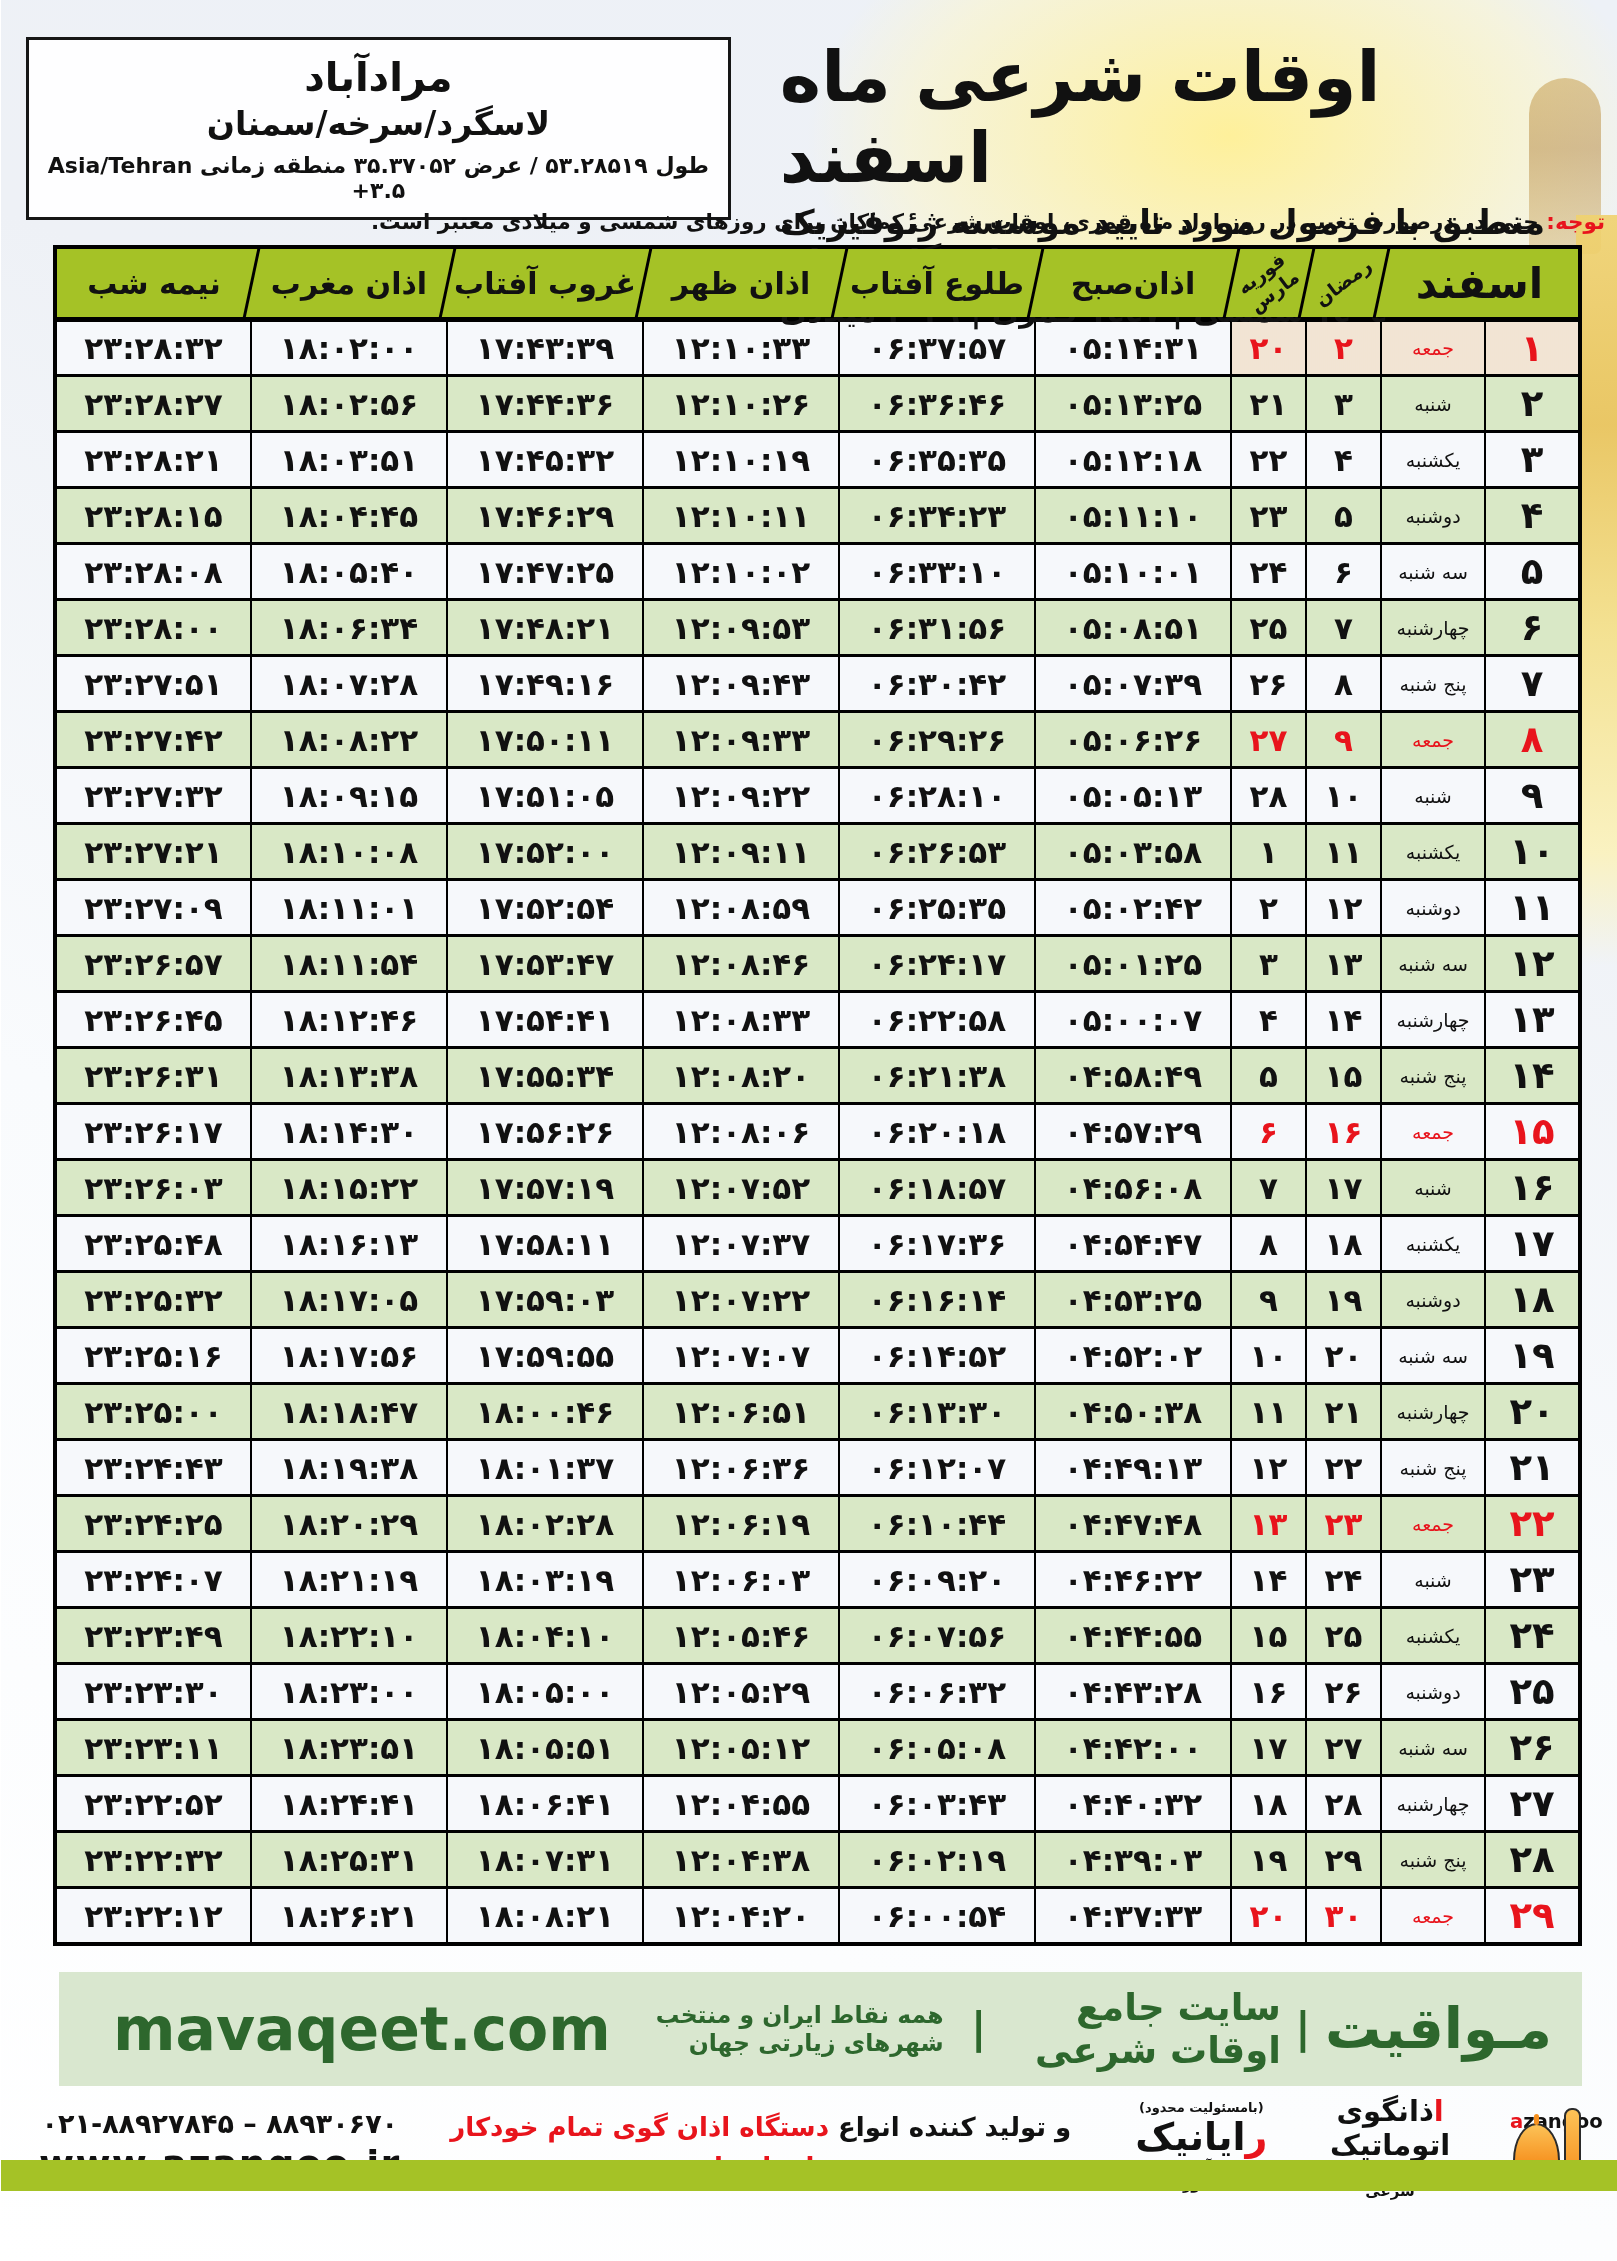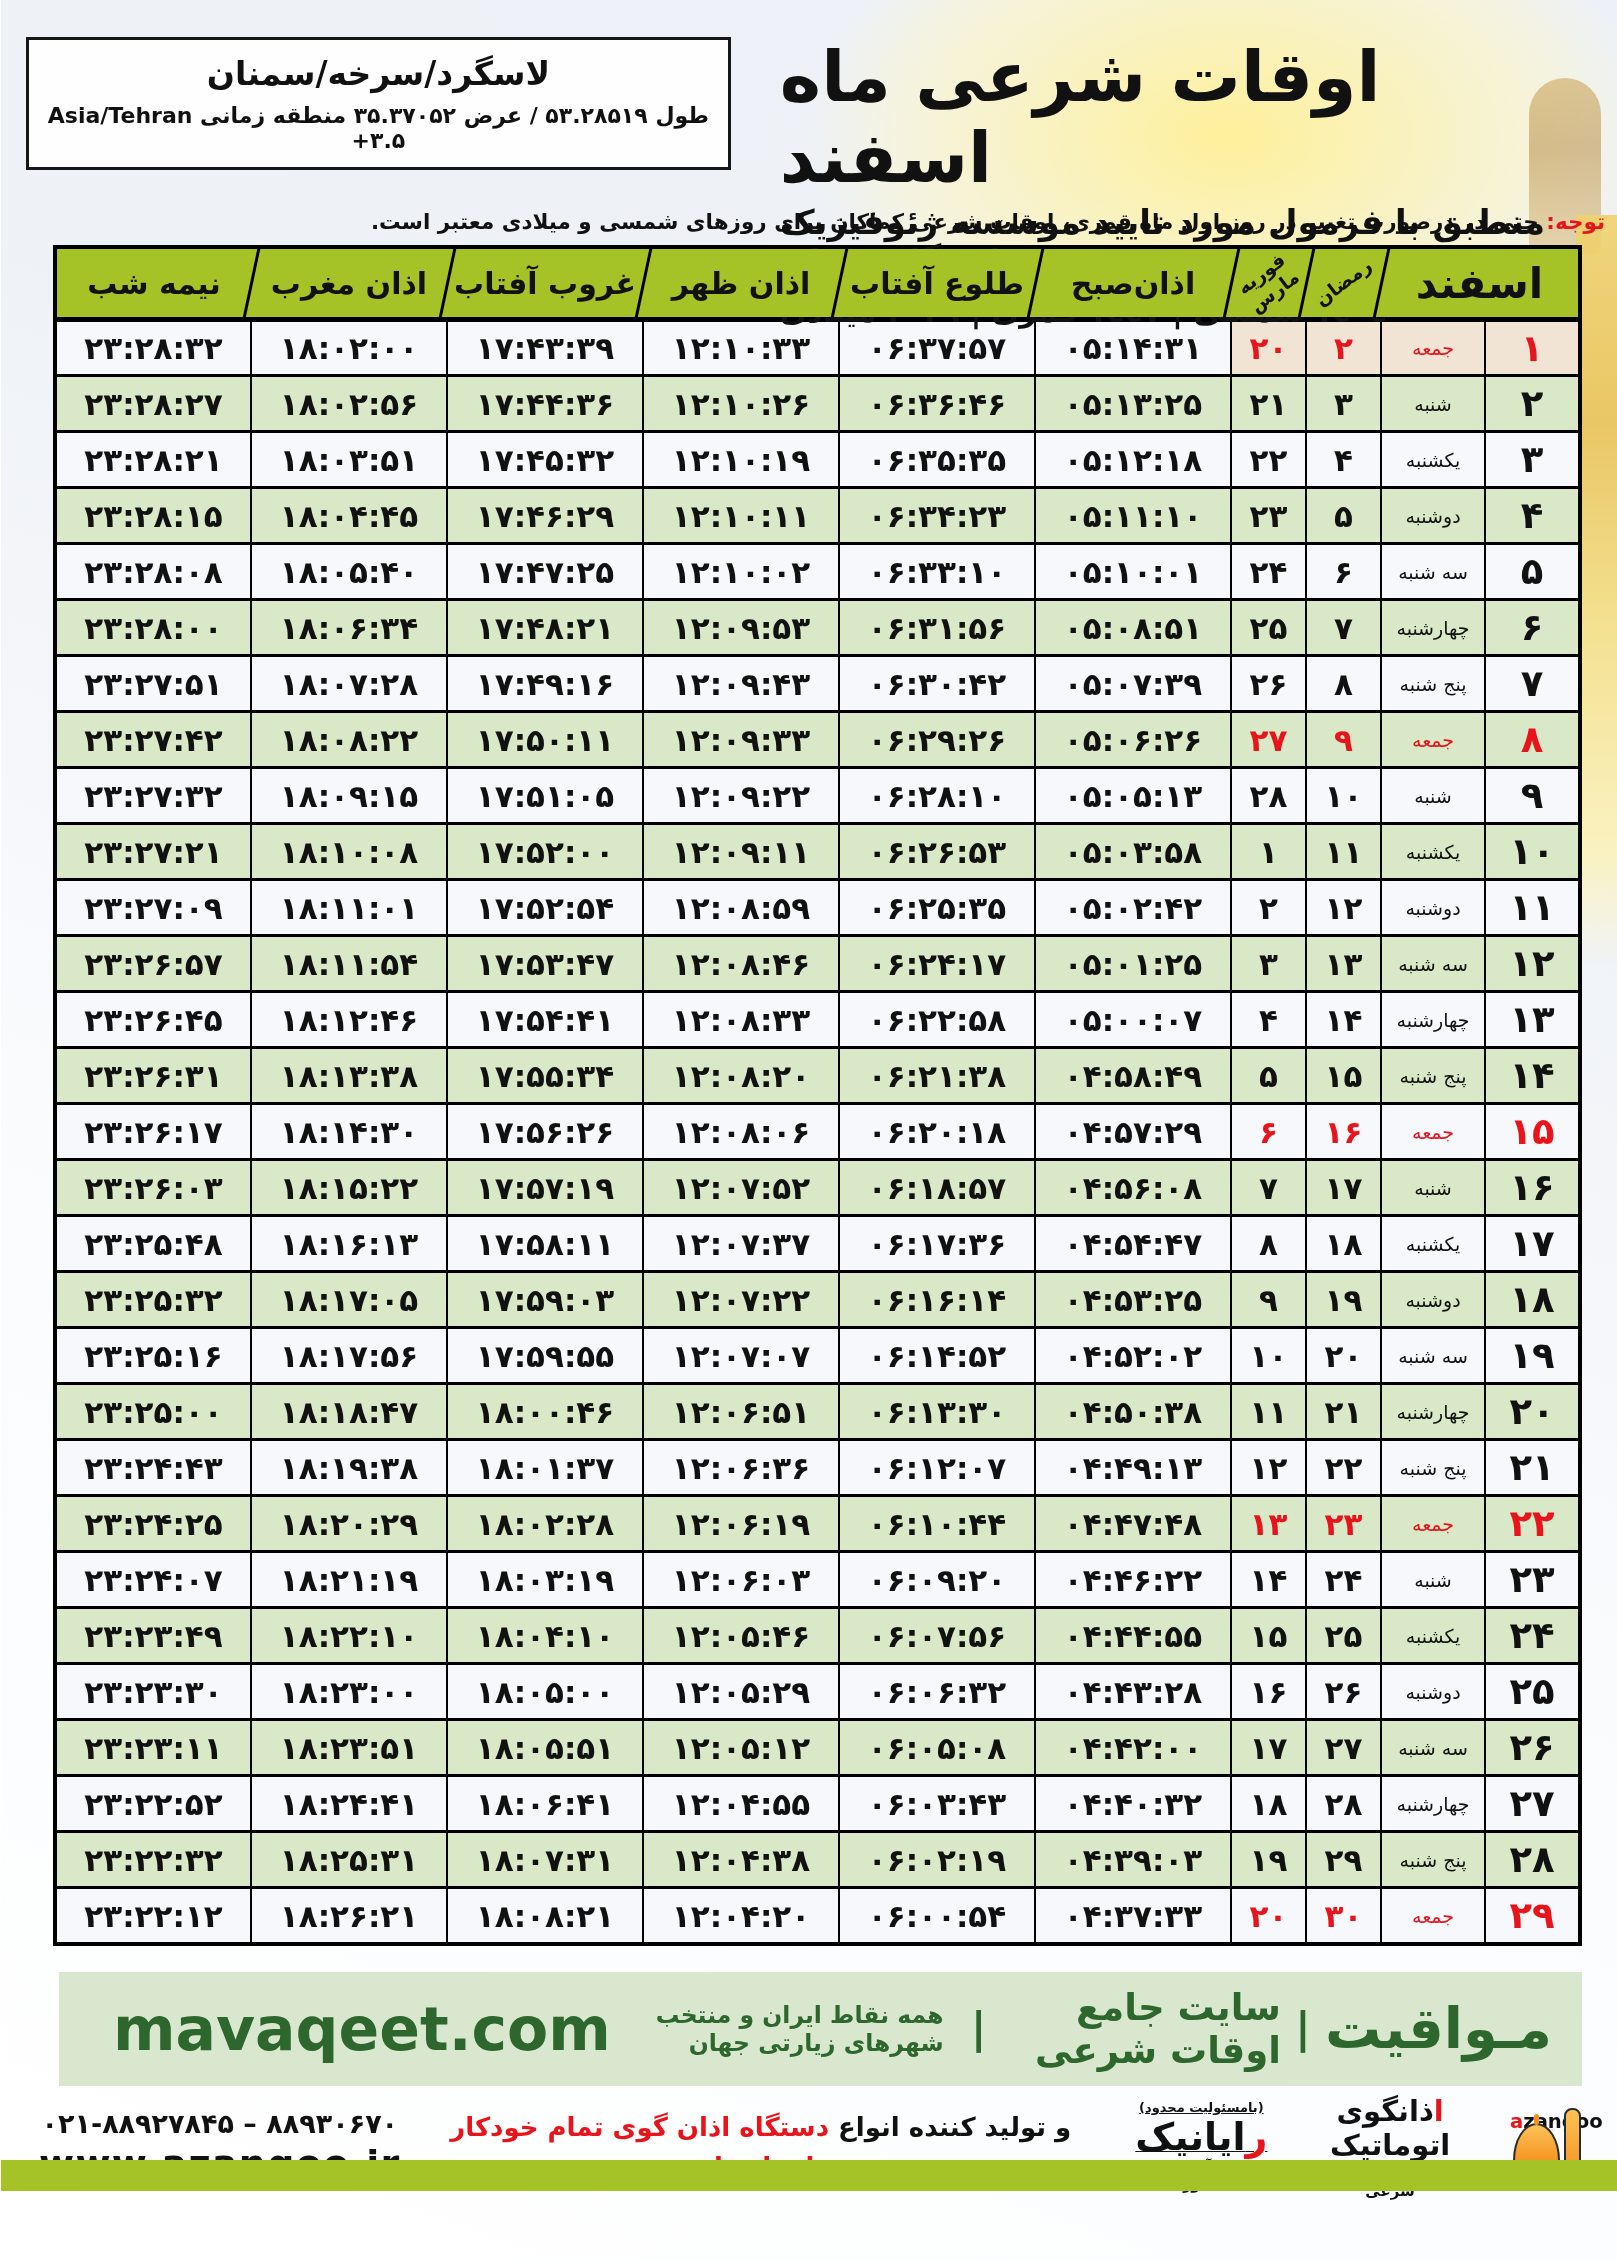--- a/index.html
+++ b/index.html
@@ -85,21 +85,21 @@
     background:linear-gradient(180deg,#fcc257,#f6901e 70%,#f8a83c);
     border:2px solid #2b2b2b;border-radius:50% 50% 10% 10% / 62% 62% 8% 8%;}
   .az-dome::before{content:"";position:absolute;top:-10.4px;right:19px;width:5.2px;height:10.4px;background:#f6901e;border-radius:2.6px;}
   .az-minaret{position:absolute;right:1.3px;top:0;width:17px;height:73px;
     background:linear-gradient(180deg,#fcc257,#f6901e);
     border:2px solid #2b2b2b;border-radius:7.8px 7.8px 2px 2px;}
   .az-en{font-size:19.6px;font-weight:bold;direction:ltr;text-align:center;display:block;margin-top:1.3px;}
   .az-texts{text-align:center;}
   .az-title{font-size:29px;font-weight:bold;letter-spacing:-0.7px;}
   .az-sub{font-size:15px;font-weight:bold;margin-top:2.6px;}
-  .ray-block{text-align:center;text-decoration:underline;}
+  .ray-block{text-align:center;}
   .ray-small{font-size:13px;font-weight:bold;}
   .ray-name{font-size:38px;font-weight:bold;}
   .ray-stack{display:inline-block;font-size:14.4px;font-weight:bold;vertical-align:middle;line-height:1.2;margin-right:3.9px;}
   .mid-text{text-align:center;font-size:26px;font-weight:bold;line-height:1.55;}
   .red{color:var(--red);}
   .contact{text-align:center;}
   .phone{font-size:27px;font-weight:bold;direction:ltr;}
   .site{font-size:38px;font-weight:bold;direction:ltr;letter-spacing:1.3px;margin-top:2.6px;}
 
   .bottom-bar{position:absolute;bottom:0;left:0;right:0;height:31px;background:var(--green);}
@@ -112,20 +112,21 @@
 
 <div class="sheet">
 
   <div class="top">
     <div class="title-block">
       <div class="main-title">اوقات شرعی ماه اسفند</div>
       <div class="subtitle">منطبق با فرمول مورد تایید موسسه ژئوفیزیک دانشگاه تهران</div>
       <div class="dates">١٤٠٤ شمسی | ١٤٤٧ قمری | ٢٠٢٦ میلادی</div>
     </div>
     <div class="loc-box">
+      <div class="loc-city">مرادآباد</div>
       <div class="loc-region">لاسگرد/سرخه/سمنان</div>
       <div class="loc-coords">
         <span>طول ۵۳.۲۸۵۱۹ / عرض ۳۵.۳۷۰۵۲ منطقه زمانی</span>
         <bdi dir="ltr">Asia/Tehran +۳.۵</bdi>
       </div>
     </div>
   </div>
 
   <div class="notice">
     <span class="red">توجه:</span>

